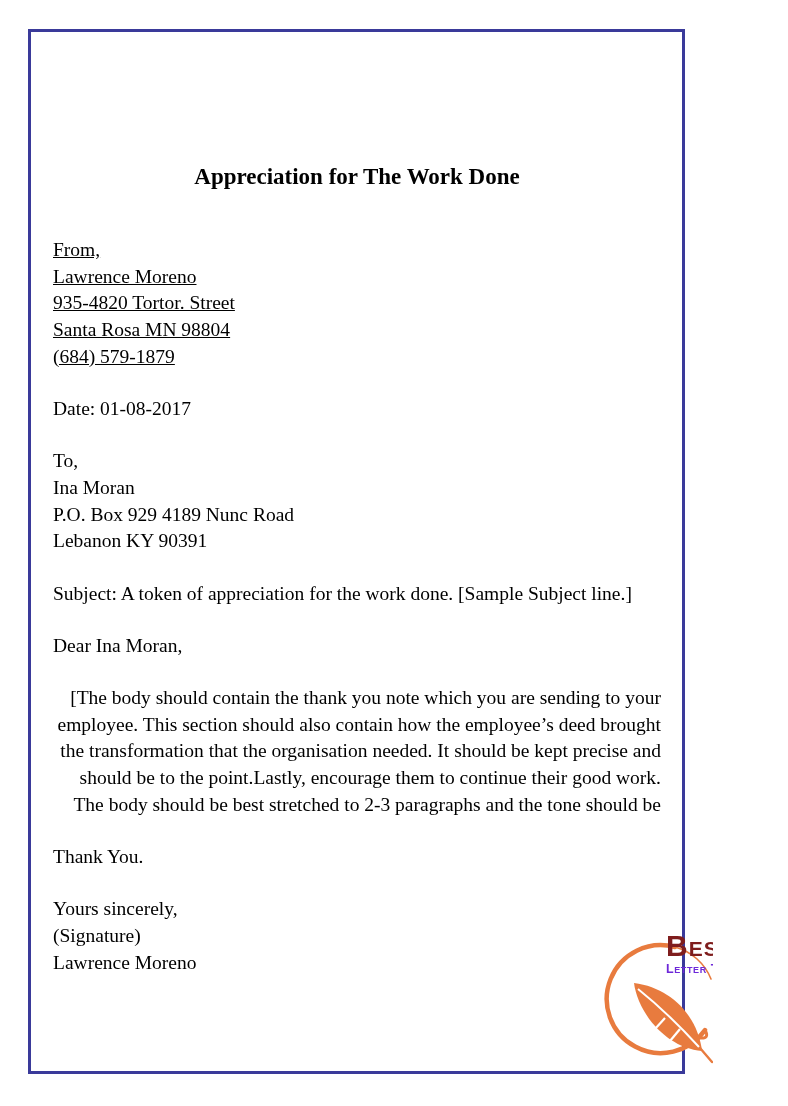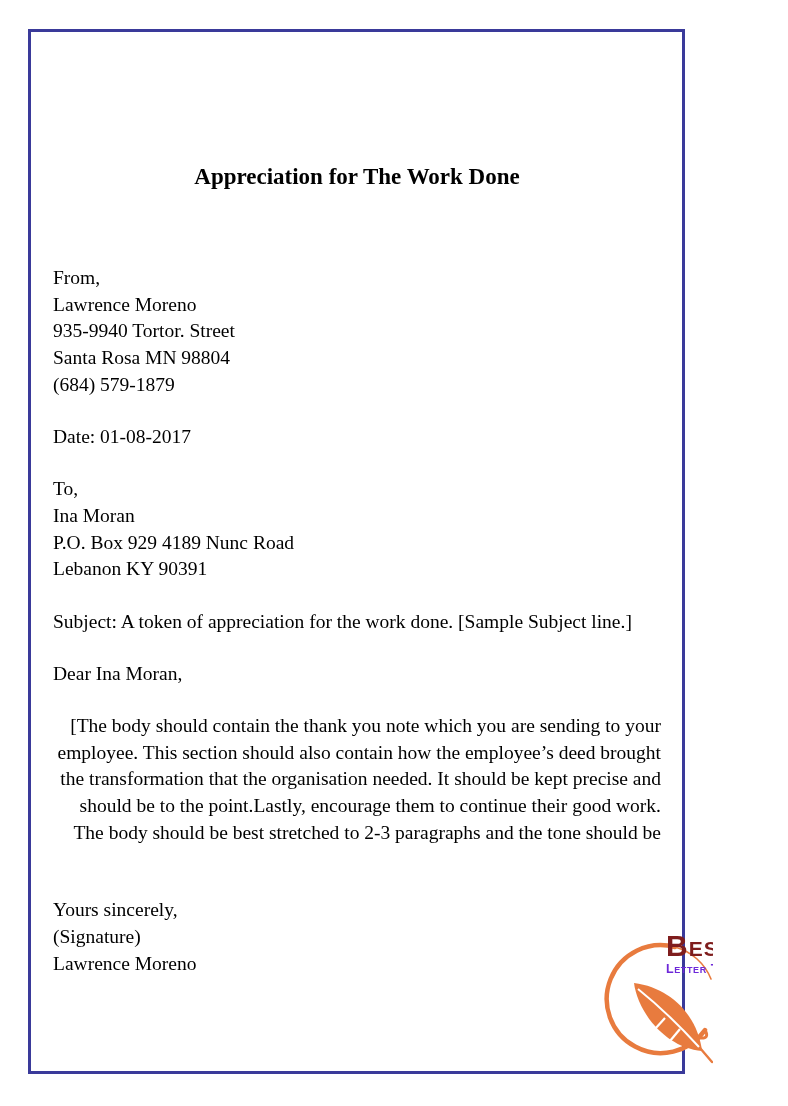--- a/index.html
+++ b/index.html
@@ -23,21 +23,21 @@
     left: 53px; right: 52px; top: 0;
   }
   .title {
     margin-top: 162px;
     text-align: center;
     font-size: 23px;
     line-height: 30px;
     font-weight: bold;
   }
   .block { font-size: 19.5px; line-height: 26.7px; }
-  .block.first { margin-top: 73px; }
+  .block.first { margin-top: 45px; text-decoration: underline; }
   .gap { height: 25.5px; }
   .line { white-space: nowrap; }
   .body-par .line { white-space: nowrap; text-align: right; }
 
   
   .logo {
     position: absolute;
     left: 598px; top: 933px;
     width: 165px; height: 150px;
     font-family: "Liberation Sans", sans-serif;
@@ -68,21 +68,21 @@
 
 <div class="page">
   <div class="page-border"></div>
 
   <div class="content">
     <div class="title">Appreciation for The Work Done</div>
 
     <div class="block first">
       <div class="line">From,</div>
       <div class="line">Lawrence Moreno</div>
-      <div class="line">935-9940 Tortor. Street</div>
+      <div class="line">935-4820 Tortor. Street</div>
       <div class="line">Santa Rosa MN 98804</div>
       <div class="line">(684) 579-1879</div>
     </div>
 
     <div class="gap"></div>
     <div class="block">
       <div class="line">Date: 01-08-2017</div>
     </div>
 
     <div class="gap"></div>
@@ -106,20 +106,23 @@
     <div class="gap"></div>
     <div class="block body-par">
       <div class="line">[The body should contain the thank you note which you are sending to your</div>
       <div class="line">employee. This section should also contain how the employee’s deed brought</div>
       <div class="line">the transformation that the organisation needed. It should be kept precise and</div>
       <div class="line">should be to the point.Lastly, encourage them to continue their good work.</div>
       <div class="line">The body should be best stretched to 2-3 paragraphs and the tone should be</div>
     </div>
 
     <div class="gap"></div>
+    <div class="block">
+      <div class="line">Thank You.</div>
+    </div>
 
     <div class="gap"></div>
     <div class="block">
       <div class="line">Yours sincerely,</div>
       <div class="line">(Signature)</div>
       <div class="line">Lawrence Moreno</div>
     </div>
   </div>
 
   <div class="logo">

